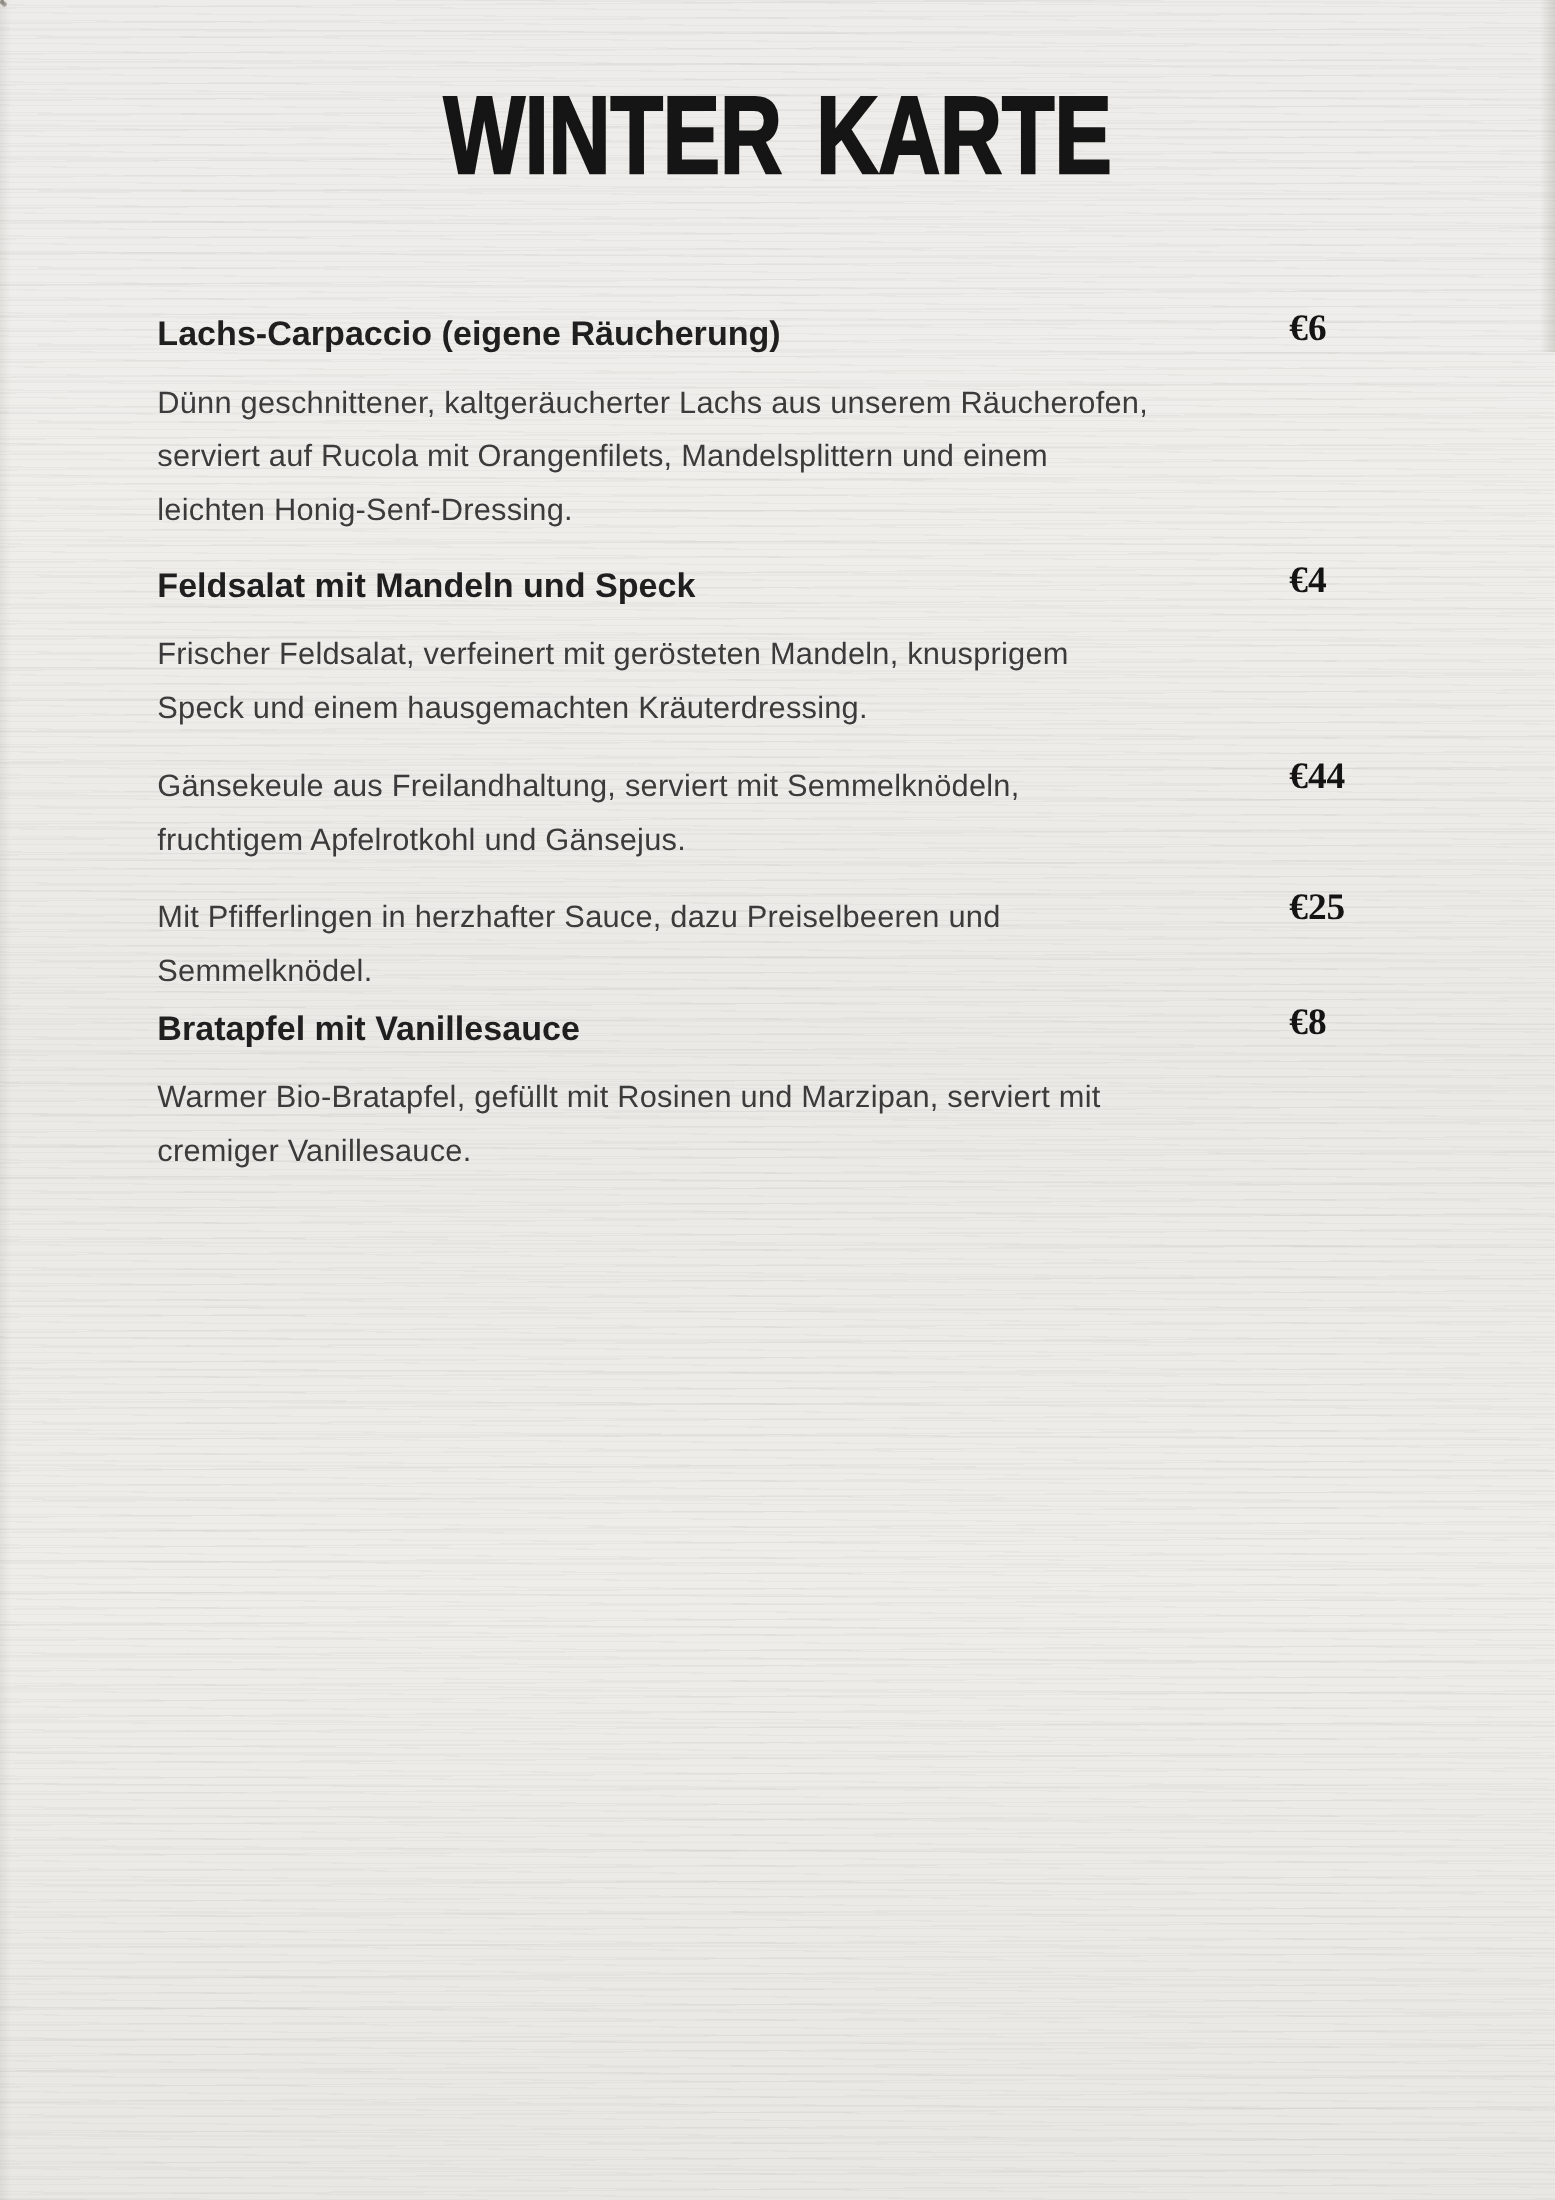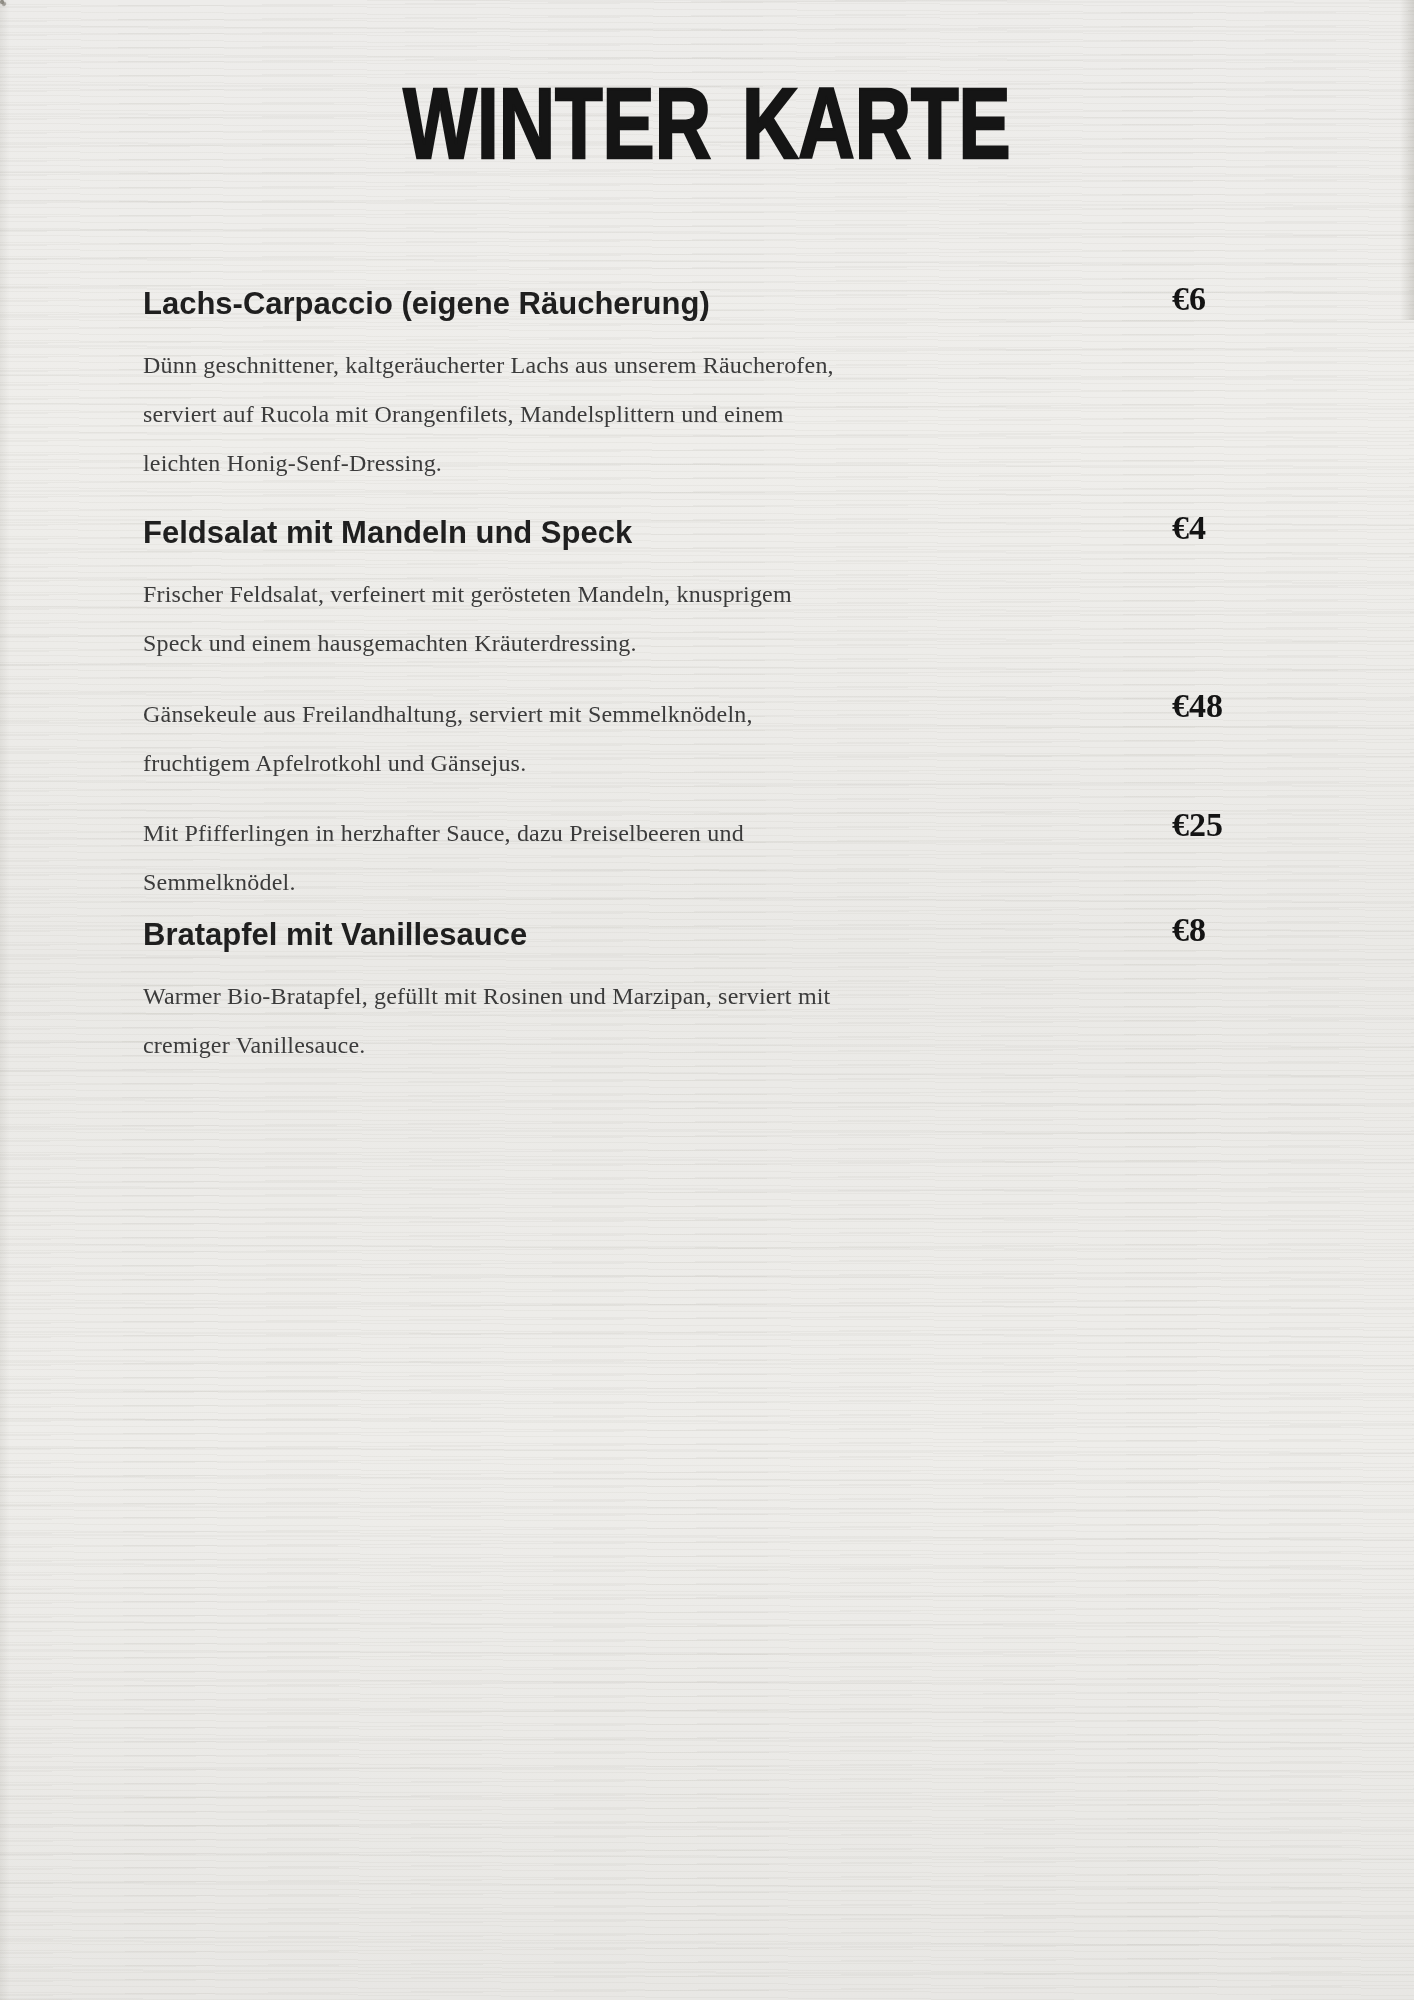--- a/index.html
+++ b/index.html
@@ -118,23 +118,23 @@
     position:absolute; left:1029px; top:-5px;
     font-family:"Liberation Serif", serif;
     font-weight:700;
     font-size:34px;
     line-height:42px;
     color:#141414;
     white-space:nowrap;
   }
   .item-desc {
     margin-top:16px;
-    font-family:Liberation Serif, serif;
+    font-family:Liberation Sans, sans-serif;
     font-weight:400;
-    font-size:24px;
+    font-size:28px;
     line-height:49px;
     letter-spacing:0.2px;
     color:#3b3b3b;
     white-space:pre-line;
     max-width:1045px;
   }
 </style>
 </head>
 <body>
 
@@ -180,21 +180,21 @@
       </section>
 
       <section class="item item-2">
         <h2 class="item-name">Feldsalat mit Mandeln und Speck</h2>
         <div class="item-price">€4</div>
         <p class="item-desc">Frischer Feldsalat, verfeinert mit gerösteten Mandeln, knusprigem
 Speck und einem hausgemachten Kräuterdressing.</p>
       </section>
 
       <section class="item item-3">
-        <div class="item-price">€48</div>
+        <div class="item-price">€44</div>
         <p class="item-desc">Gänsekeule aus Freilandhaltung, serviert mit Semmelknödeln,
 fruchtigem Apfelrotkohl und Gänsejus.</p>
       </section>
 
       <section class="item item-4">
         <div class="item-price">€25</div>
         <p class="item-desc">Mit Pfifferlingen in herzhafter Sauce, dazu Preiselbeeren und
 Semmelknödel.</p>
       </section>
 

